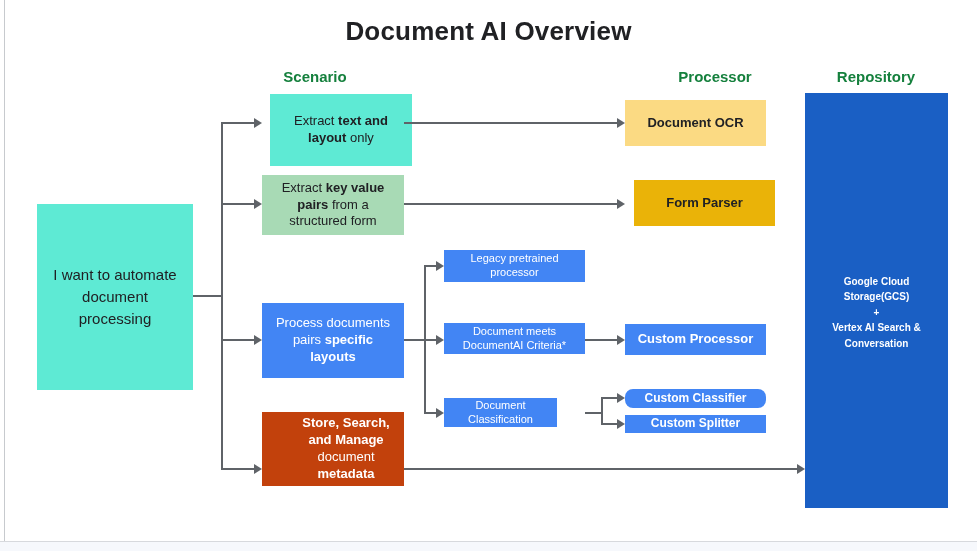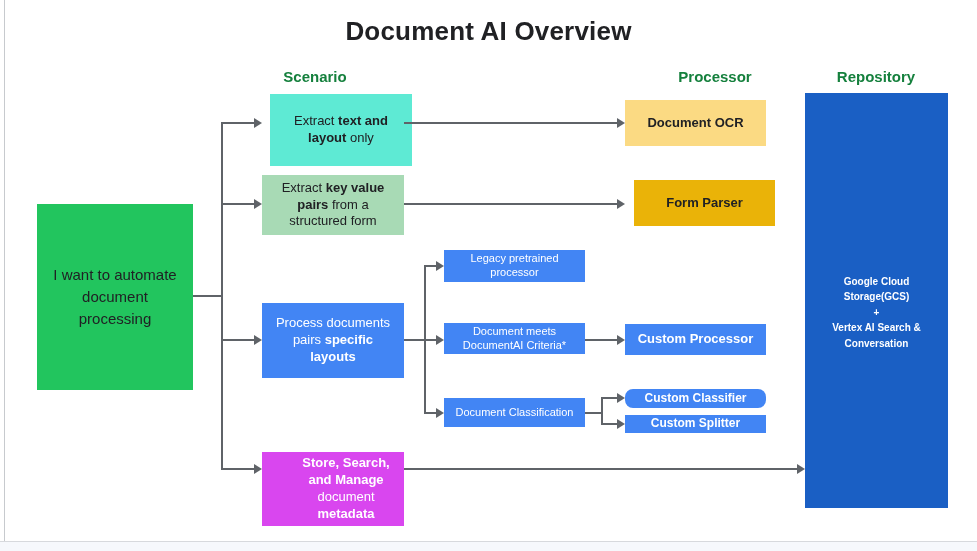--- a/index.html
+++ b/index.html
@@ -38,49 +38,49 @@
   <div class="frame-left"></div>
   <div class="frame-bottom"></div>
   <div class="frame-strip"></div>
 
   <h1 class="title">Document AI Overview</h1>
 
   <div class="col-header" style="left:255px;">Scenario</div>
   <div class="col-header" style="left:655px;">Processor</div>
   <div class="col-header" style="left:816px;">Repository</div>
 
-  <div class="box start-box" style="left: 37px; top: 204px; width: 156px; height: 186px; background: #22c55e;">
+  <div class="box start-box" style="left: 37px; top: 204px; width: 156px; height: 186px; background: #5eead4;">
     <span>I want to automate document processing</span>
   </div>
 
   <div class="box" style="left: 262px; top: 94px; width: 142px; height: 72px; background: #5eead4; margin-left: 8px;">
     <span><span>Extract </span><b>text and layout</b><span> only</span></span>
   </div>
 
   <div class="box" style="left: 262px; top: 175px; width: 142px; height: 60px; background: rgb(168, 218, 181);">
     <span><span>Extract </span><b>key value pairs</b><span> from a structured form</span></span>
   </div>
 
   <div class="box white" style="left: 262px; top: 303px; width: 142px; height: 75px; background: rgb(66, 133, 244);">
     <span><span>Process documents pairs </span><b>specific layouts</b><span></span></span>
   </div>
 
-  <div class="box white" style="left: 262px; top: 452px; width: 142px; height: 74px; background: #d946ef; padding-left: 36px;">
+  <div class="box white" style="left: 262px; top: 412px; width: 142px; height: 74px; background: #c2410c; padding-left: 36px;">
     <span><b>Store, Search, and Manage</b><span> document </span><b>metadata</b></span>
   </div>
 
   <div class="box white small" style="left: 444px; top: 250px; width: 141px; height: 32px; background: rgb(66, 133, 244);">
     <span>Legacy pretrained processor</span>
   </div>
 
   <div class="box white small" style="left: 444px; top: 323px; width: 141px; height: 31px; background: rgb(66, 133, 244);">
     <span>Document meets DocumentAI Criteria*</span>
   </div>
 
-  <div class="box white small" style="left: 444px; top: 398px; width: 141px; height: 29px; background: rgb(66, 133, 244);">
+  <div class="box white small" style="left: 444px; top: 398px; width: 113px; height: 29px; background: rgb(66, 133, 244);">
     <span>Document Classification</span>
   </div>
 
   <div class="box bold" style="left: 625px; top: 100px; width: 141px; height: 46px; background: rgb(251, 218, 131);">
     <span>Document OCR</span>
   </div>
 
   <div class="box bold" style="left: 625px; top: 180px; width: 141px; height: 46px; background: #eab308; margin-left: 9px;">
     <span>Form Parser</span>
   </div>

